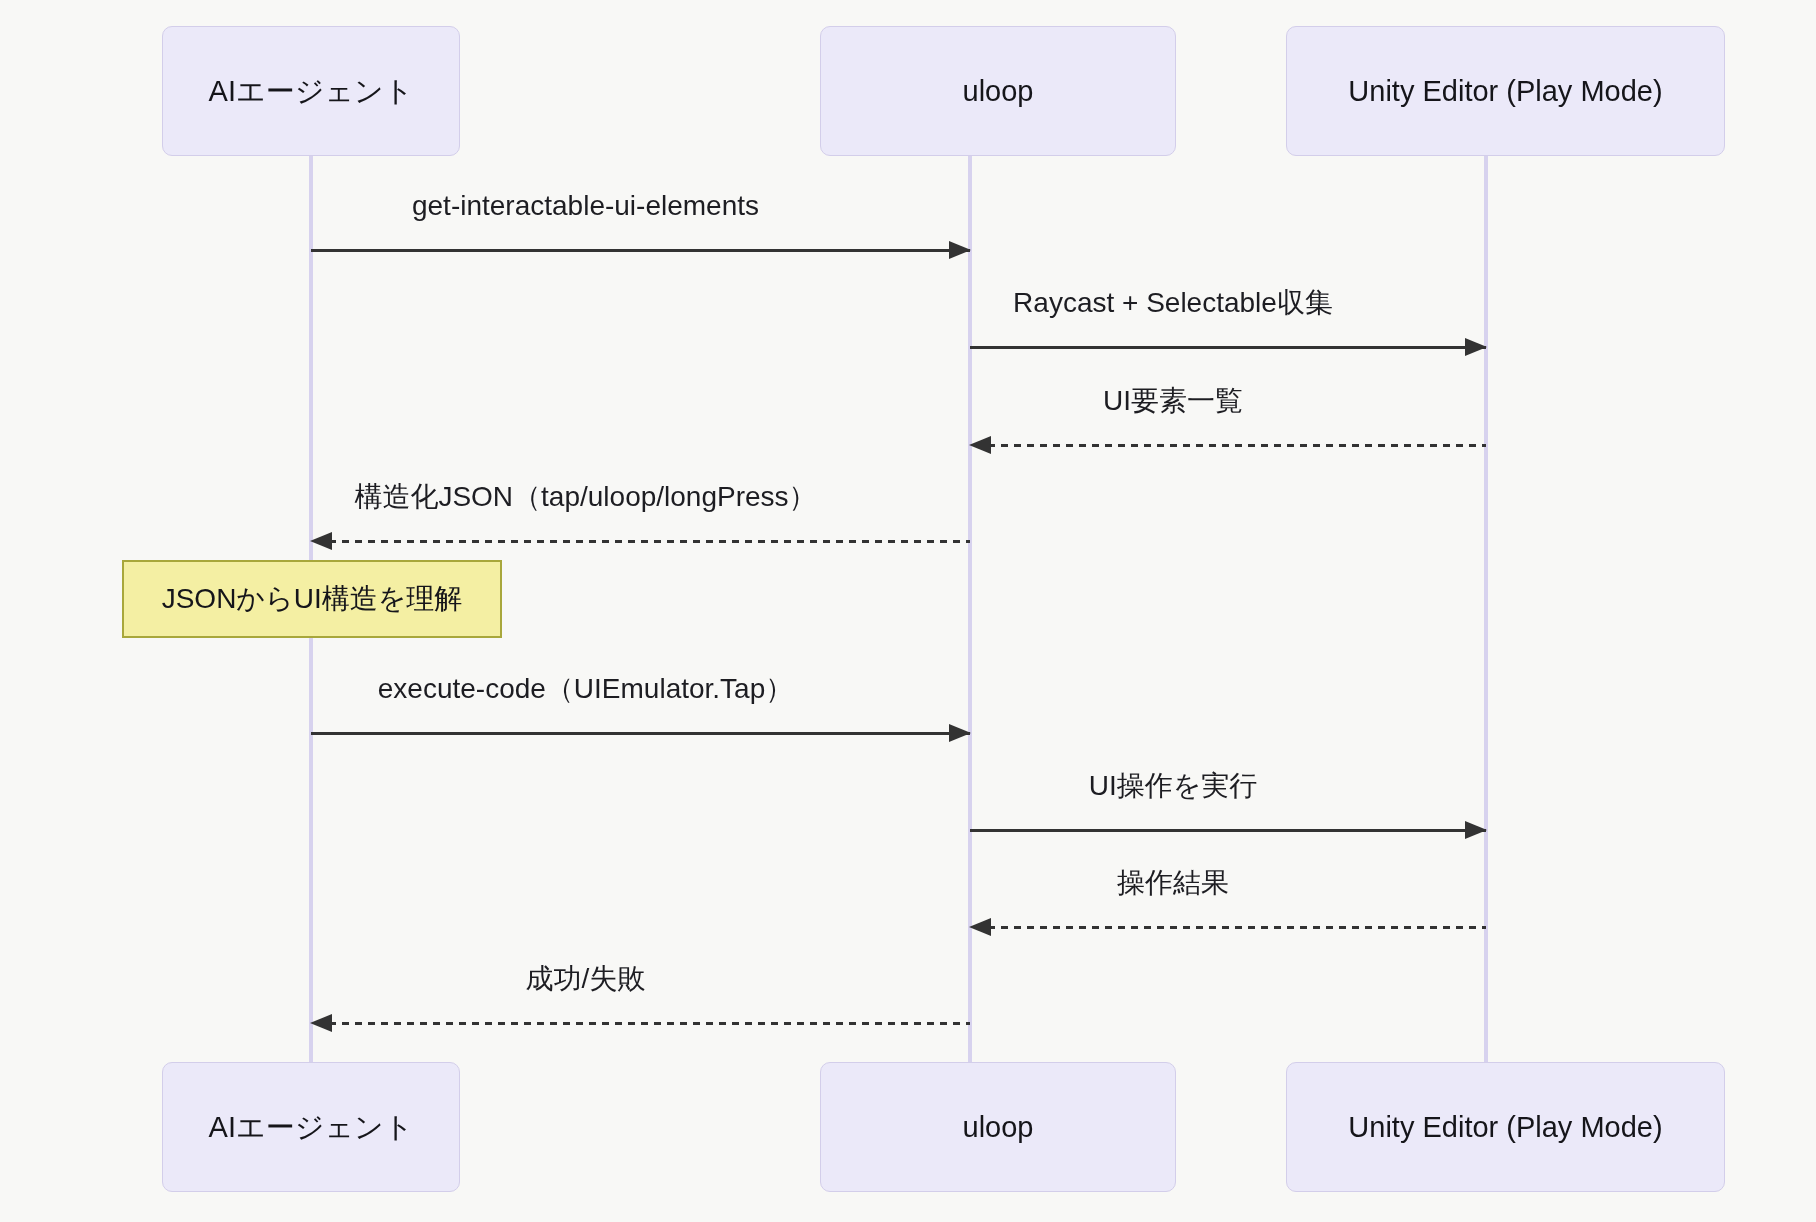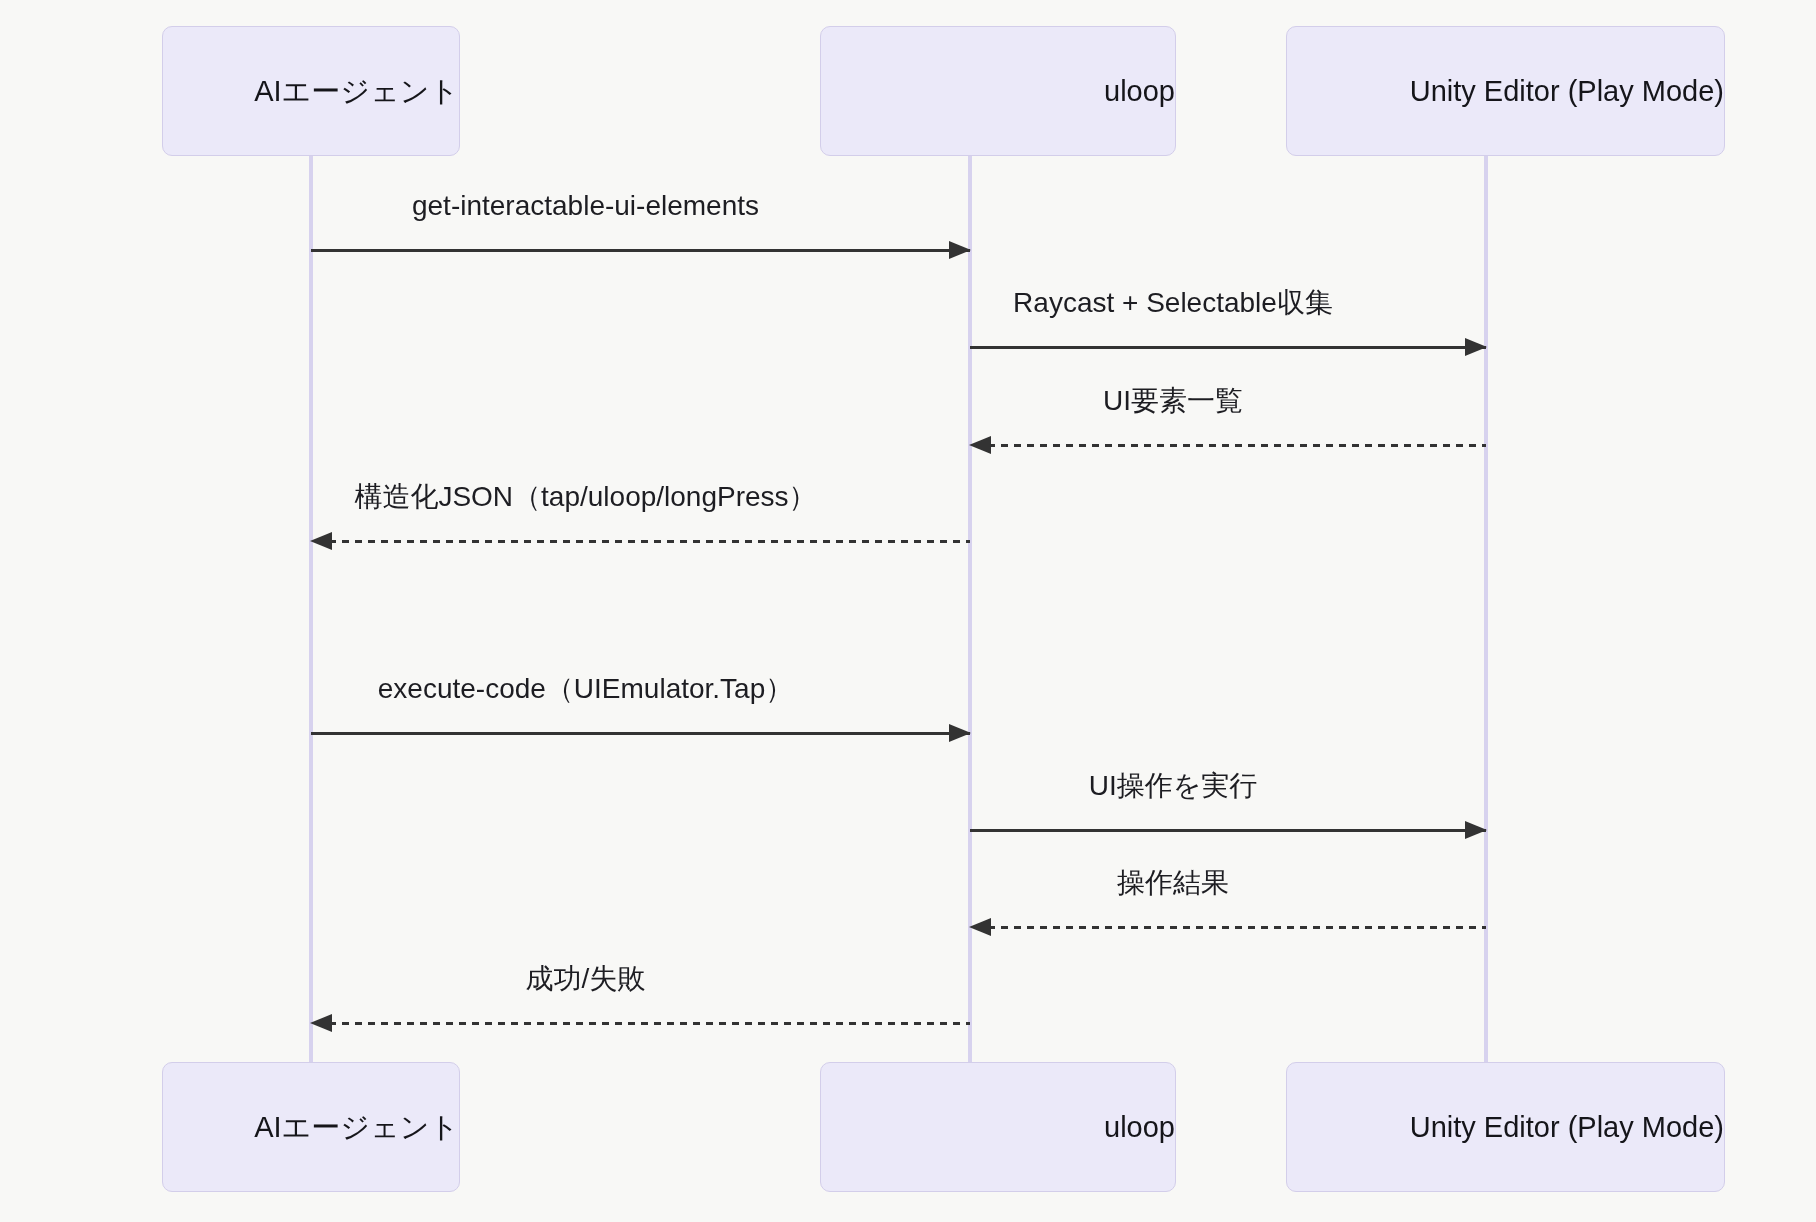--- a/index.html
+++ b/index.html
@@ -17,21 +17,21 @@
   }
   
   .actor-box{
     position:absolute;
     height:130px;
     background:#ebe9f9;
     border:1.5px solid #d3ceea;
     border-radius:10px;
     display:flex;
     align-items:center;
-    justify-content:flex-end;
+    justify-content:center;
     font-size:29px;
     line-height:1;
     z-index:3;
     box-sizing:border-box;
     white-space:nowrap;
   }
   .row-top{top:26px;}
   .row-bottom{top:1062px;}
   .a1{left:162px;width:298px;}
   .a2{left:820px;width:356px;}
@@ -143,20 +143,23 @@
     <div class="msg-line"></div>
     <div class="arrowhead"></div>
   </div>
 
   <div class="msg m4 line-dashed dir-left">
     <div class="msg-label">構造化JSON（tap/uloop/longPress）</div>
     <div class="msg-line"></div>
     <div class="arrowhead"></div>
   </div>
 
+  <div class="note">
+    <span>JSONからUI構造を理解</span>
+  </div>
 
   <div class="msg m5 line-solid dir-right">
     <div class="msg-label">execute-code（UIEmulator.Tap）</div>
     <div class="msg-line"></div>
     <div class="arrowhead"></div>
   </div>
 
   <div class="msg m6 line-solid dir-right">
     <div class="msg-label">UI操作を実行</div>
     <div class="msg-line"></div>

